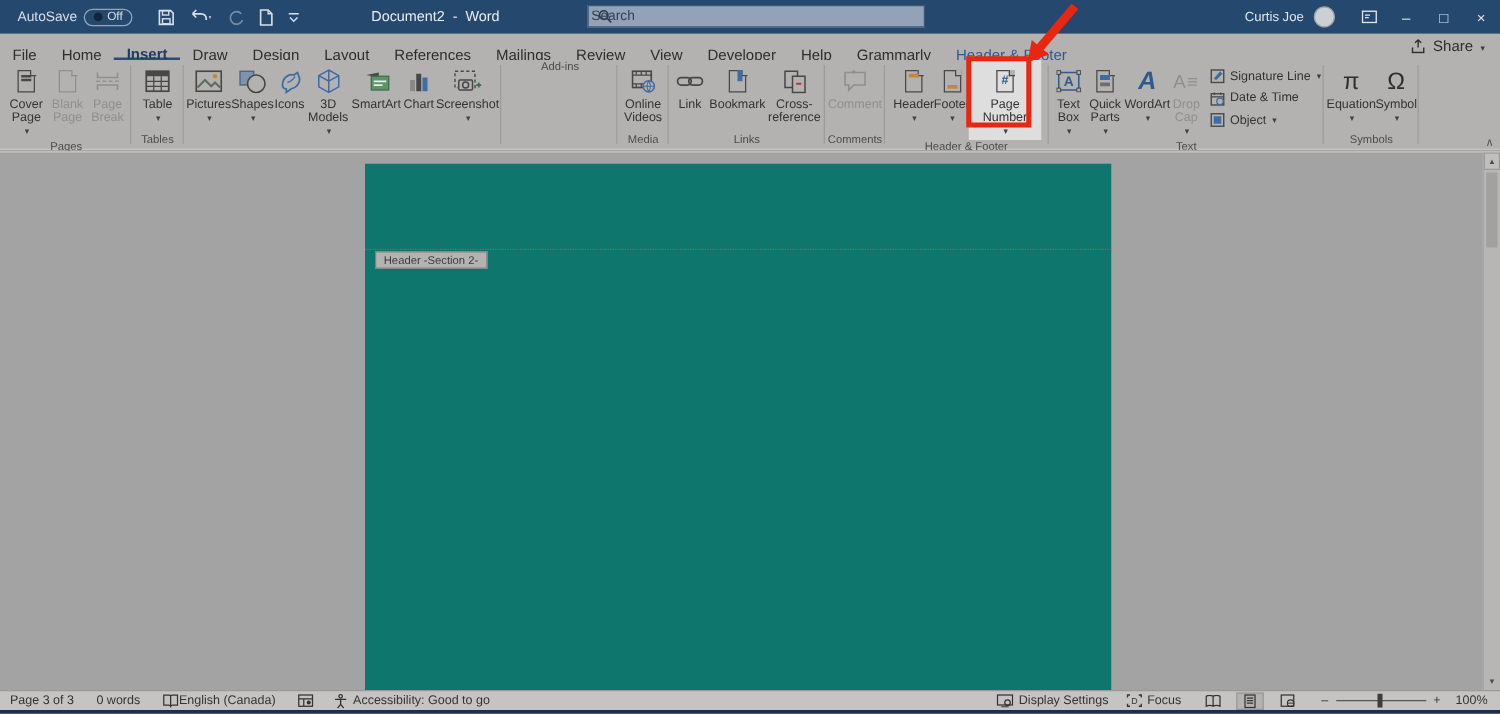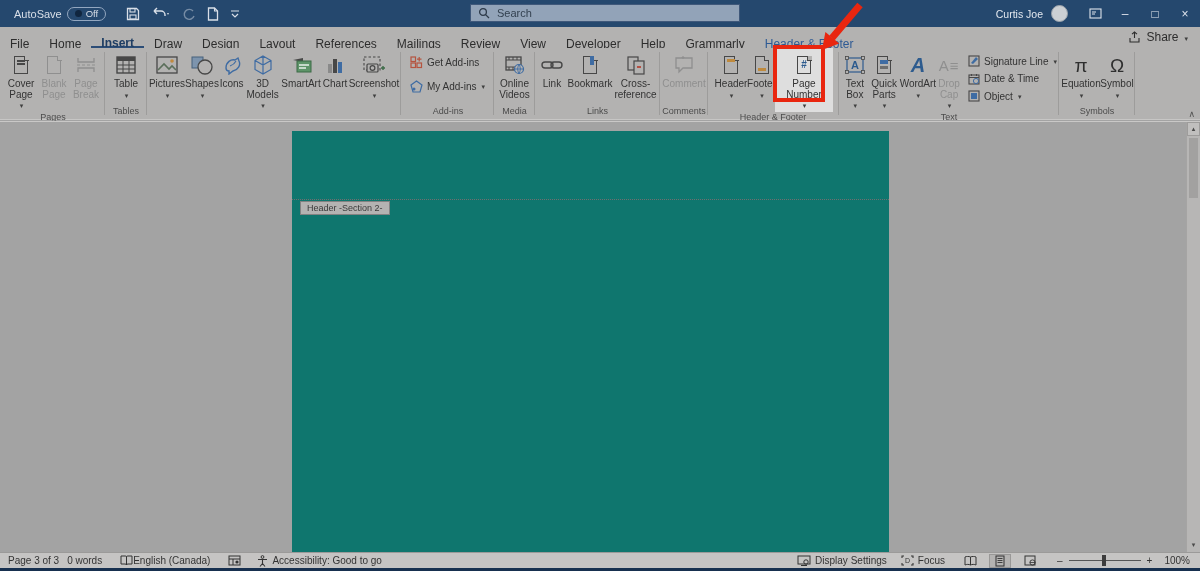--- a/index.html
+++ b/index.html
@@ -13,21 +13,21 @@
   .autosave{display:flex;align-items:center;gap:5px;}
   .pill{display:flex;align-items:center;gap:4px;border:1px solid #93a7c0;border-radius:9px;
     height:14px;padding:0 7px;font-size:9.5px;}
   .pill-dot{width:7px;height:7px;border-radius:50%;background:#10263f;}
   .qat{display:flex;align-items:center;gap:11px;margin-left:10px;}
   .qico{display:flex;align-items:center;}
   .qdis{opacity:.45;}
   .doc-title{position:absolute;left:297px;top:0;height:27px;display:flex;align-items:center;
     color:#e9edf3;font-size:11.5px;white-space:pre;}
   .searchbox{position:absolute;left:470px;top:4px;width:270px;height:18px;background:#92a3b8;
-    border:1px solid #3f587a;display:flex;align-items:center;gap:8px;padding-left:24px;}
+    border:1px solid #3f587a;display:flex;align-items:center;gap:8px;}
   .searchbox input{background:transparent;border:none;outline:none;font-size:11px;color:#273240;
     font-family:"Liberation Sans",sans-serif;width:200px;}
   .searchbox input::placeholder{color:#334150;opacity:1;}
   .tb-right{position:absolute;right:0;top:0;height:27px;display:flex;align-items:center;}
   .user-name{font-size:10.5px;color:#e3e8ef;margin-right:8px;}
   .avatar{width:17px;height:17px;border-radius:50%;background:#ccd0d4;border:1px solid #9aa2ab;
     margin-right:12px;display:flex;align-items:center;justify-content:center;font-size:6px;color:#333;}
   .winbtn{width:30px;height:27px;display:flex;align-items:center;justify-content:center;
     font-size:12px;color:#dfe4ec;}
 
@@ -135,20 +135,21 @@
             <path d="M7.5 1v3h3" fill="none" stroke="#d9dfe8" stroke-width="1.1"></path>
           </svg>
       </span>
       <span class="qico">
         <svg width="10" height="10" viewBox="0 0 10 10">
             <path d="M1 2h8M2 5l3 3 3-3" fill="none" stroke="#d9dfe8" stroke-width="1.2"></path>
           </svg>
       </span>
     </div>
   </div>
+  <div class="doc-title">Document2  -  Word</div>
   <div class="searchbox">
     <svg style="position:absolute;left:7px" width="12" height="12" viewBox="0 0 12 12">
         <circle cx="5" cy="5" r="3.4" fill="none" stroke="#2d3a49" stroke-width="1.3"></circle>
         <path d="M7.6 7.6 L11 11" stroke="#2d3a49" stroke-width="1.3"></path>
       </svg>
     <input placeholder="Search" style="">
   </div>
   <div class="tb-right">
     <span class="user-name">Curtis Joe</span>
     <span class="avatar"></span>
@@ -311,39 +312,20 @@
             </svg>
         </span>
         <span>Screenshot</span>
           <span class="chev"></span>
       </div>
     </div>
   </div>
   <div class="gsep" style="left:400px"></div>
 
   <div class="group" style="left:404px;width:88px">
-    <div class="gcontent" style="flex-direction:column;padding:7px 0 0 6px;gap:8px;align-items:flex-start">
-      <div class="smallrow">
-        <svg width="13" height="13" viewBox="0 0 13 13">
-            <rect x="1" y="1" width="4.5" height="4.5" fill="none" stroke="#b5543f" stroke-width="1.2"></rect>
-            <rect x="1" y="7" width="4.5" height="4.5" fill="none" stroke="#b5543f" stroke-width="1.2"></rect>
-            <rect x="7" y="7" width="4.5" height="4.5" fill="none" stroke="#b5543f" stroke-width="1.2"></rect>
-            <path d="M9.2 1v4.5M7 3.2h4.5" stroke="#b5543f" stroke-width="1.2"></path>
-          </svg>
-        <span>Get Add-ins</span>
-      </div>
-      <div class="smallrow">
-        <svg width="13" height="13" viewBox="0 0 13 13">
-            <path d="M6.5 1 12 5 10 12 3 12 1 5z" fill="none" stroke="#3f6ca3" stroke-width="1.2"></path>
-            <circle cx="4" cy="9" r="1.5" fill="#3f6ca3"></circle>
-          </svg>
-        <span>My Add-ins</span>
-        <span class="chev"></span>
-      </div>
-    </div>
     <div class="glabel">Add-ins</div>
   </div>
   <div class="gsep" style="left:493px"></div>
 
   <div class="group" style="left:496px;width:37px">
     <div class="gcontent" style="justify-content:center">
       <div class="bb" style="width:37px">
         <span class="ic">
           <svg width="20" height="19" viewBox="0 0 20 19">
               <rect x="1" y="1" width="15" height="13" fill="none" stroke="#474747" stroke-width="1.3"></rect>
@@ -547,21 +529,21 @@
   </div>
   <div class="vscroll">
     <div class="vs-btn vs-up">▴</div>
     <div class="vs-thumb"></div>
     <div class="vs-down">▾</div>
   </div>
 </div>
 
 <div class="statusbar">
   <span class="sb-item" style="margin-left:8px">Page 3 of 3</span>
-  <span class="sb-item" style="margin-left:8px">0 words</span>
+  <span class="sb-item" style="margin-left:18px">0 words</span>
   <span class="sb-item" style="margin-left:18px">
     <svg width="13" height="11" viewBox="0 0 13 11">
         <path d="M1 1h4.5c.6 0 1 .4 1 1v8c-.3-.5-.6-1-1.3-1H1zM12 1H7.5c-.6 0-1 .4-1 1v8c.3-.5.6-1 1.3-1H12z" fill="none" stroke="#333" stroke-width="1"></path>
       </svg>
   </span>
   <span class="sb-item" style="">English (Canada)</span>
   <span class="sb-item" style="margin-left:18px">
     <svg width="13" height="11" viewBox="0 0 13 11">
         <rect x="1" y="1" width="11" height="9" fill="none" stroke="#333" stroke-width="1"></rect>
         <path d="M1 4h11M5 4v6" stroke="#333" stroke-width="1"></path>

